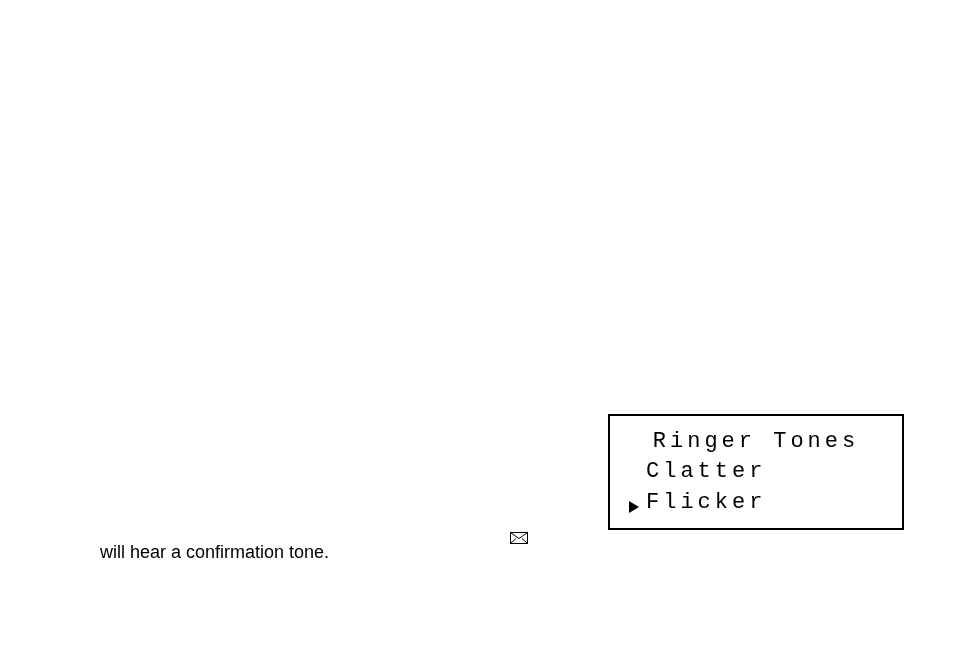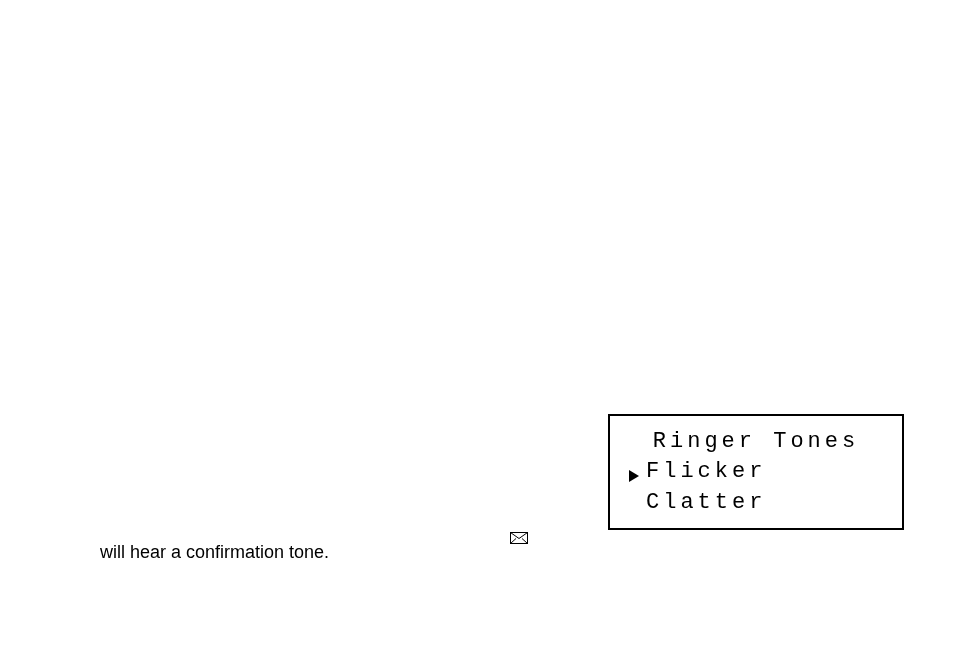--- a/index.html
+++ b/index.html
@@ -83,25 +83,25 @@
     <rect x="0.5" y="0.5" width="17" height="11" fill="none" stroke="#000" stroke-width="1"></rect>
     <path d="M0.5 0.5 L9 6.5 L17.5 0.5" fill="none" stroke="#000" stroke-width="1"></path>
     <path d="M0.5 11.5 L6 6.5 M17.5 11.5 L12 6.5" fill="none" stroke="#000" stroke-width="1"></path>
   </svg>
 </span>
 
 <div class="lcd-screen">
   <div class="lcd-title">Ringer Tones</div>
 
   <div class="lcd-item-row">
+    <span class="pointer-placeholder"></span>
+    <span class="lcd-item-label">Clatter</span>
+  </div>
+
+  <div class="lcd-item-row">
     <span class="pointer-icon">
       <svg width="12" height="14" viewBox="0 0 12 14">
         <polygon points="1,1 11,7 1,13" fill="#000"></polygon>
       </svg>
     </span>
     <span class="lcd-item-label">Flicker</span>
   </div>
-
-  <div class="lcd-item-row">
-    <span class="pointer-placeholder"></span>
-    <span class="lcd-item-label">Clatter</span>
-  </div>
 </div>
 
 </body></html>

